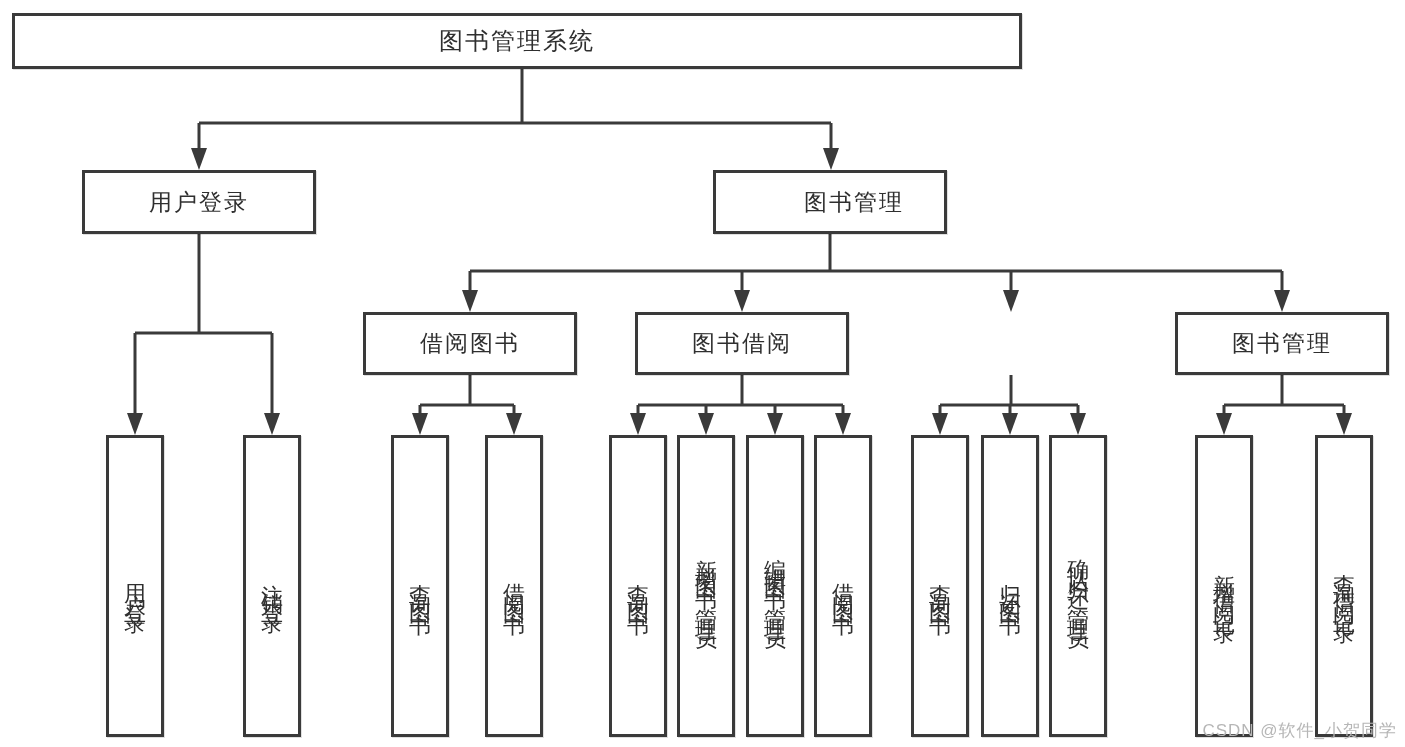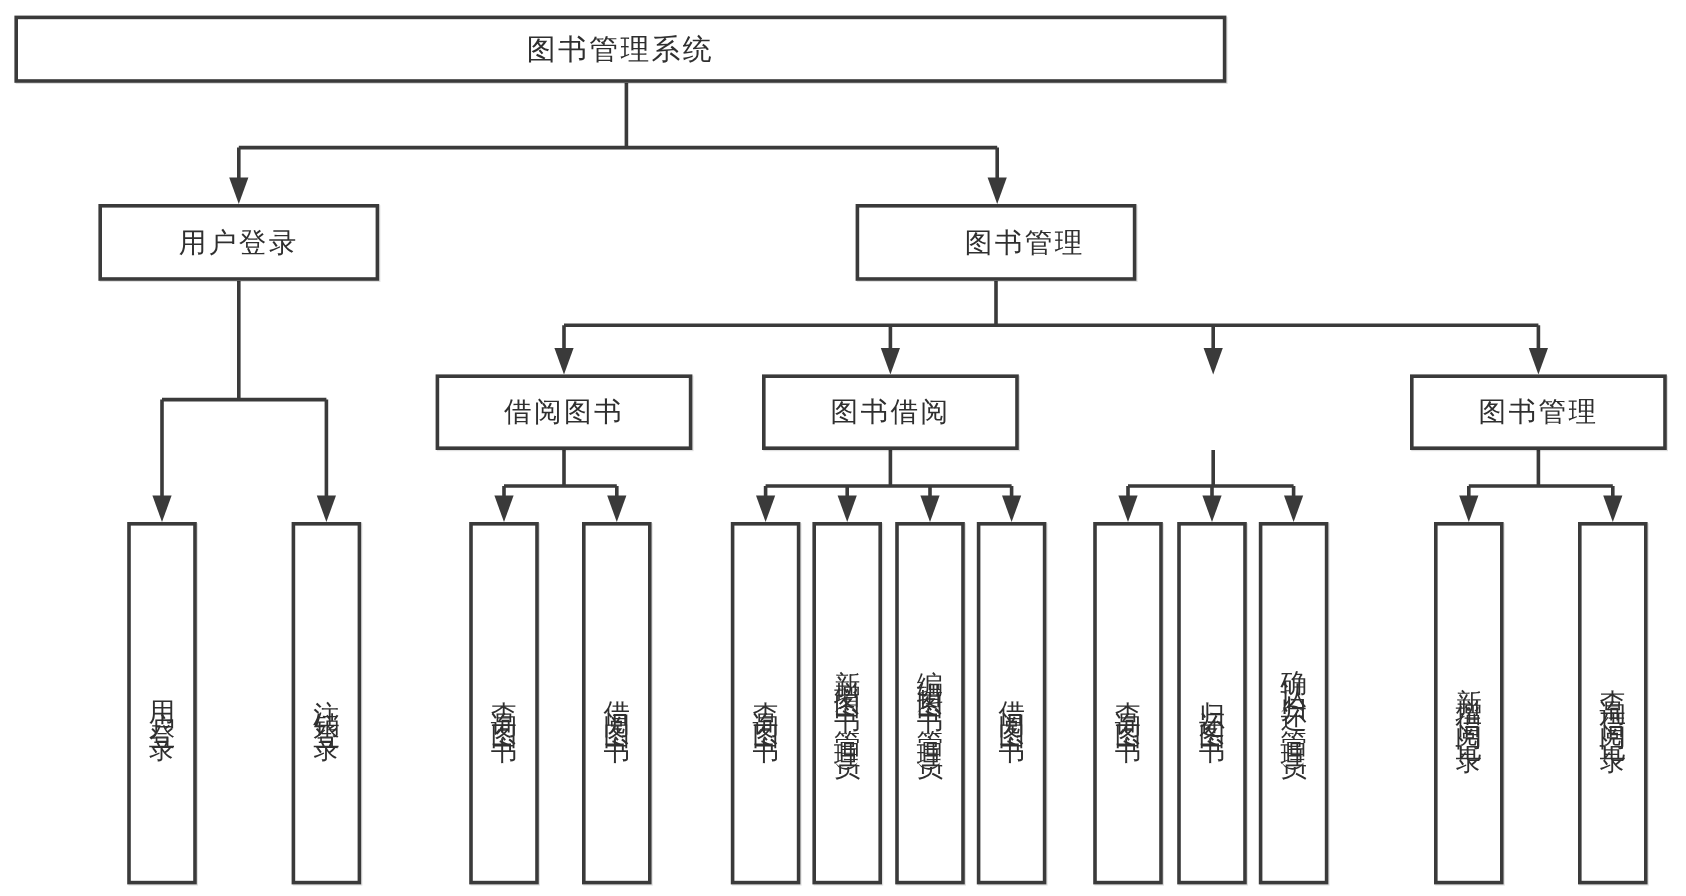--- a/index.html
+++ b/index.html
@@ -161,14 +161,15 @@
   <div class="node leaf" style="left:1049px;">
     <span>确认归还（管理员）</span>
   </div>
   <div class="node leaf" style="left:1195px;">
     <span>新增借阅记录</span>
   </div>
   <div class="node leaf" style="left:1315px;">
     <span>查询借阅记录</span>
   </div>
 
+  <div class="watermark">CSDN @软件_小贺同学</div>
 
 </div>
 
 </body></html>

